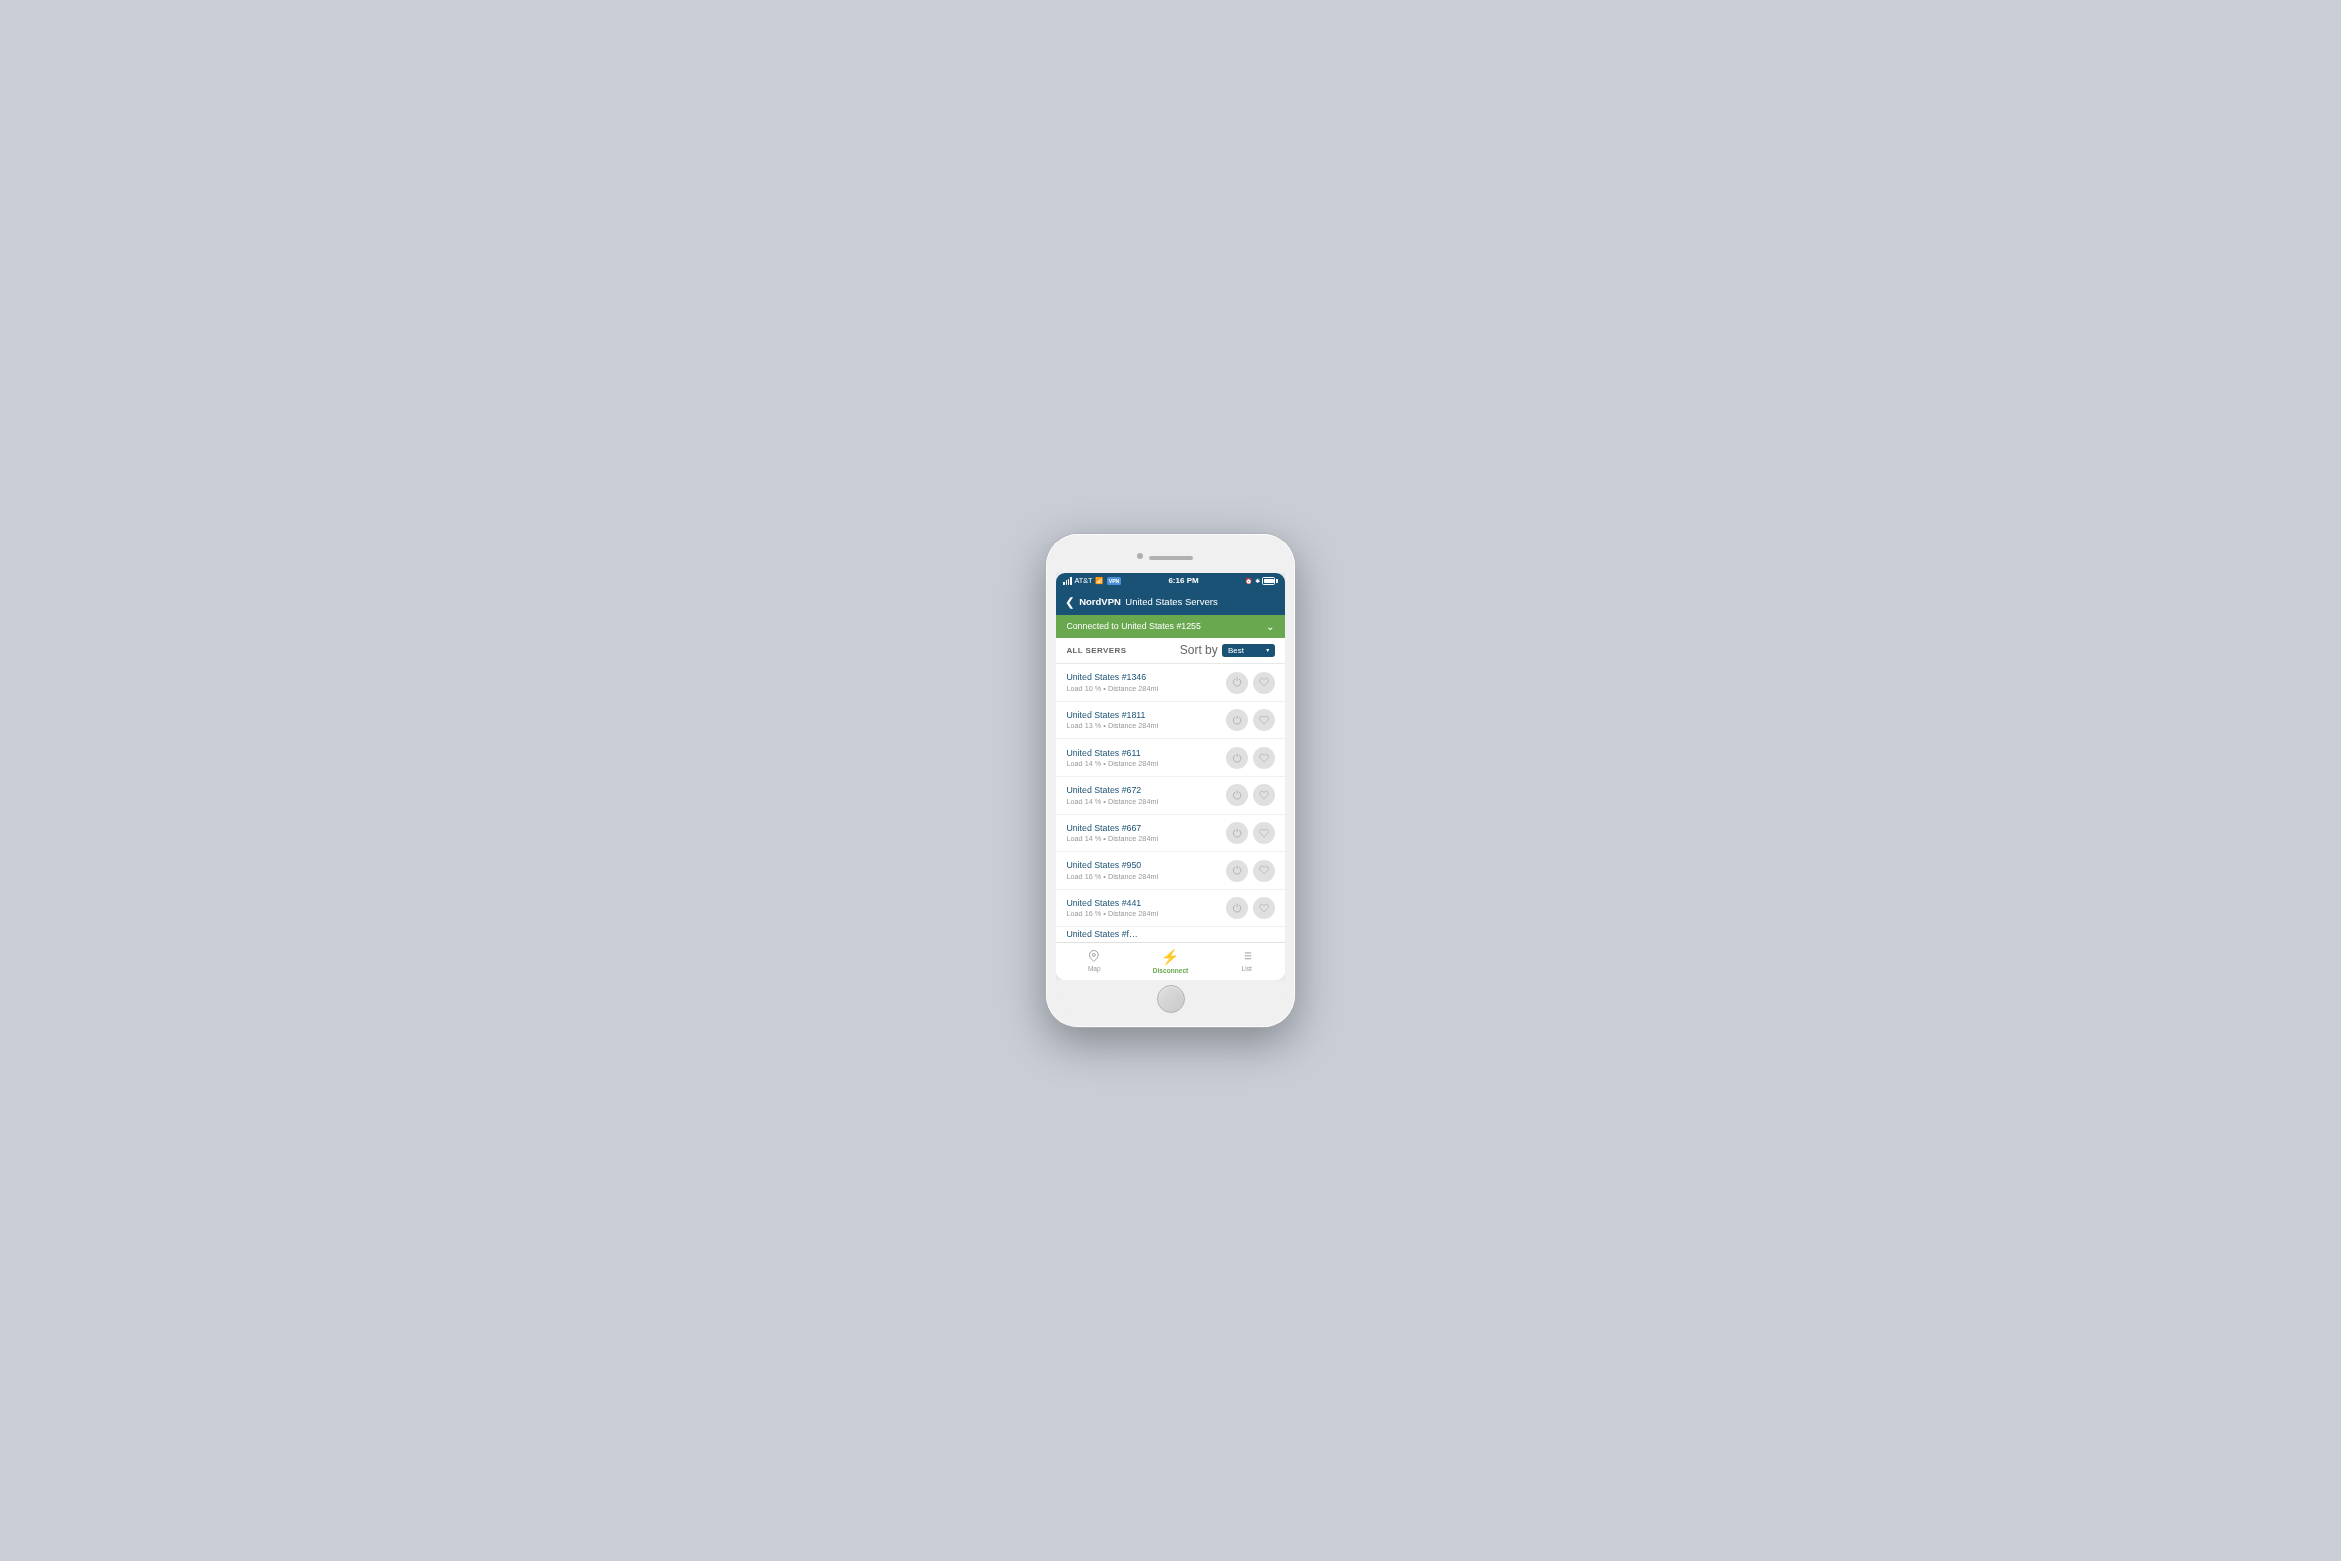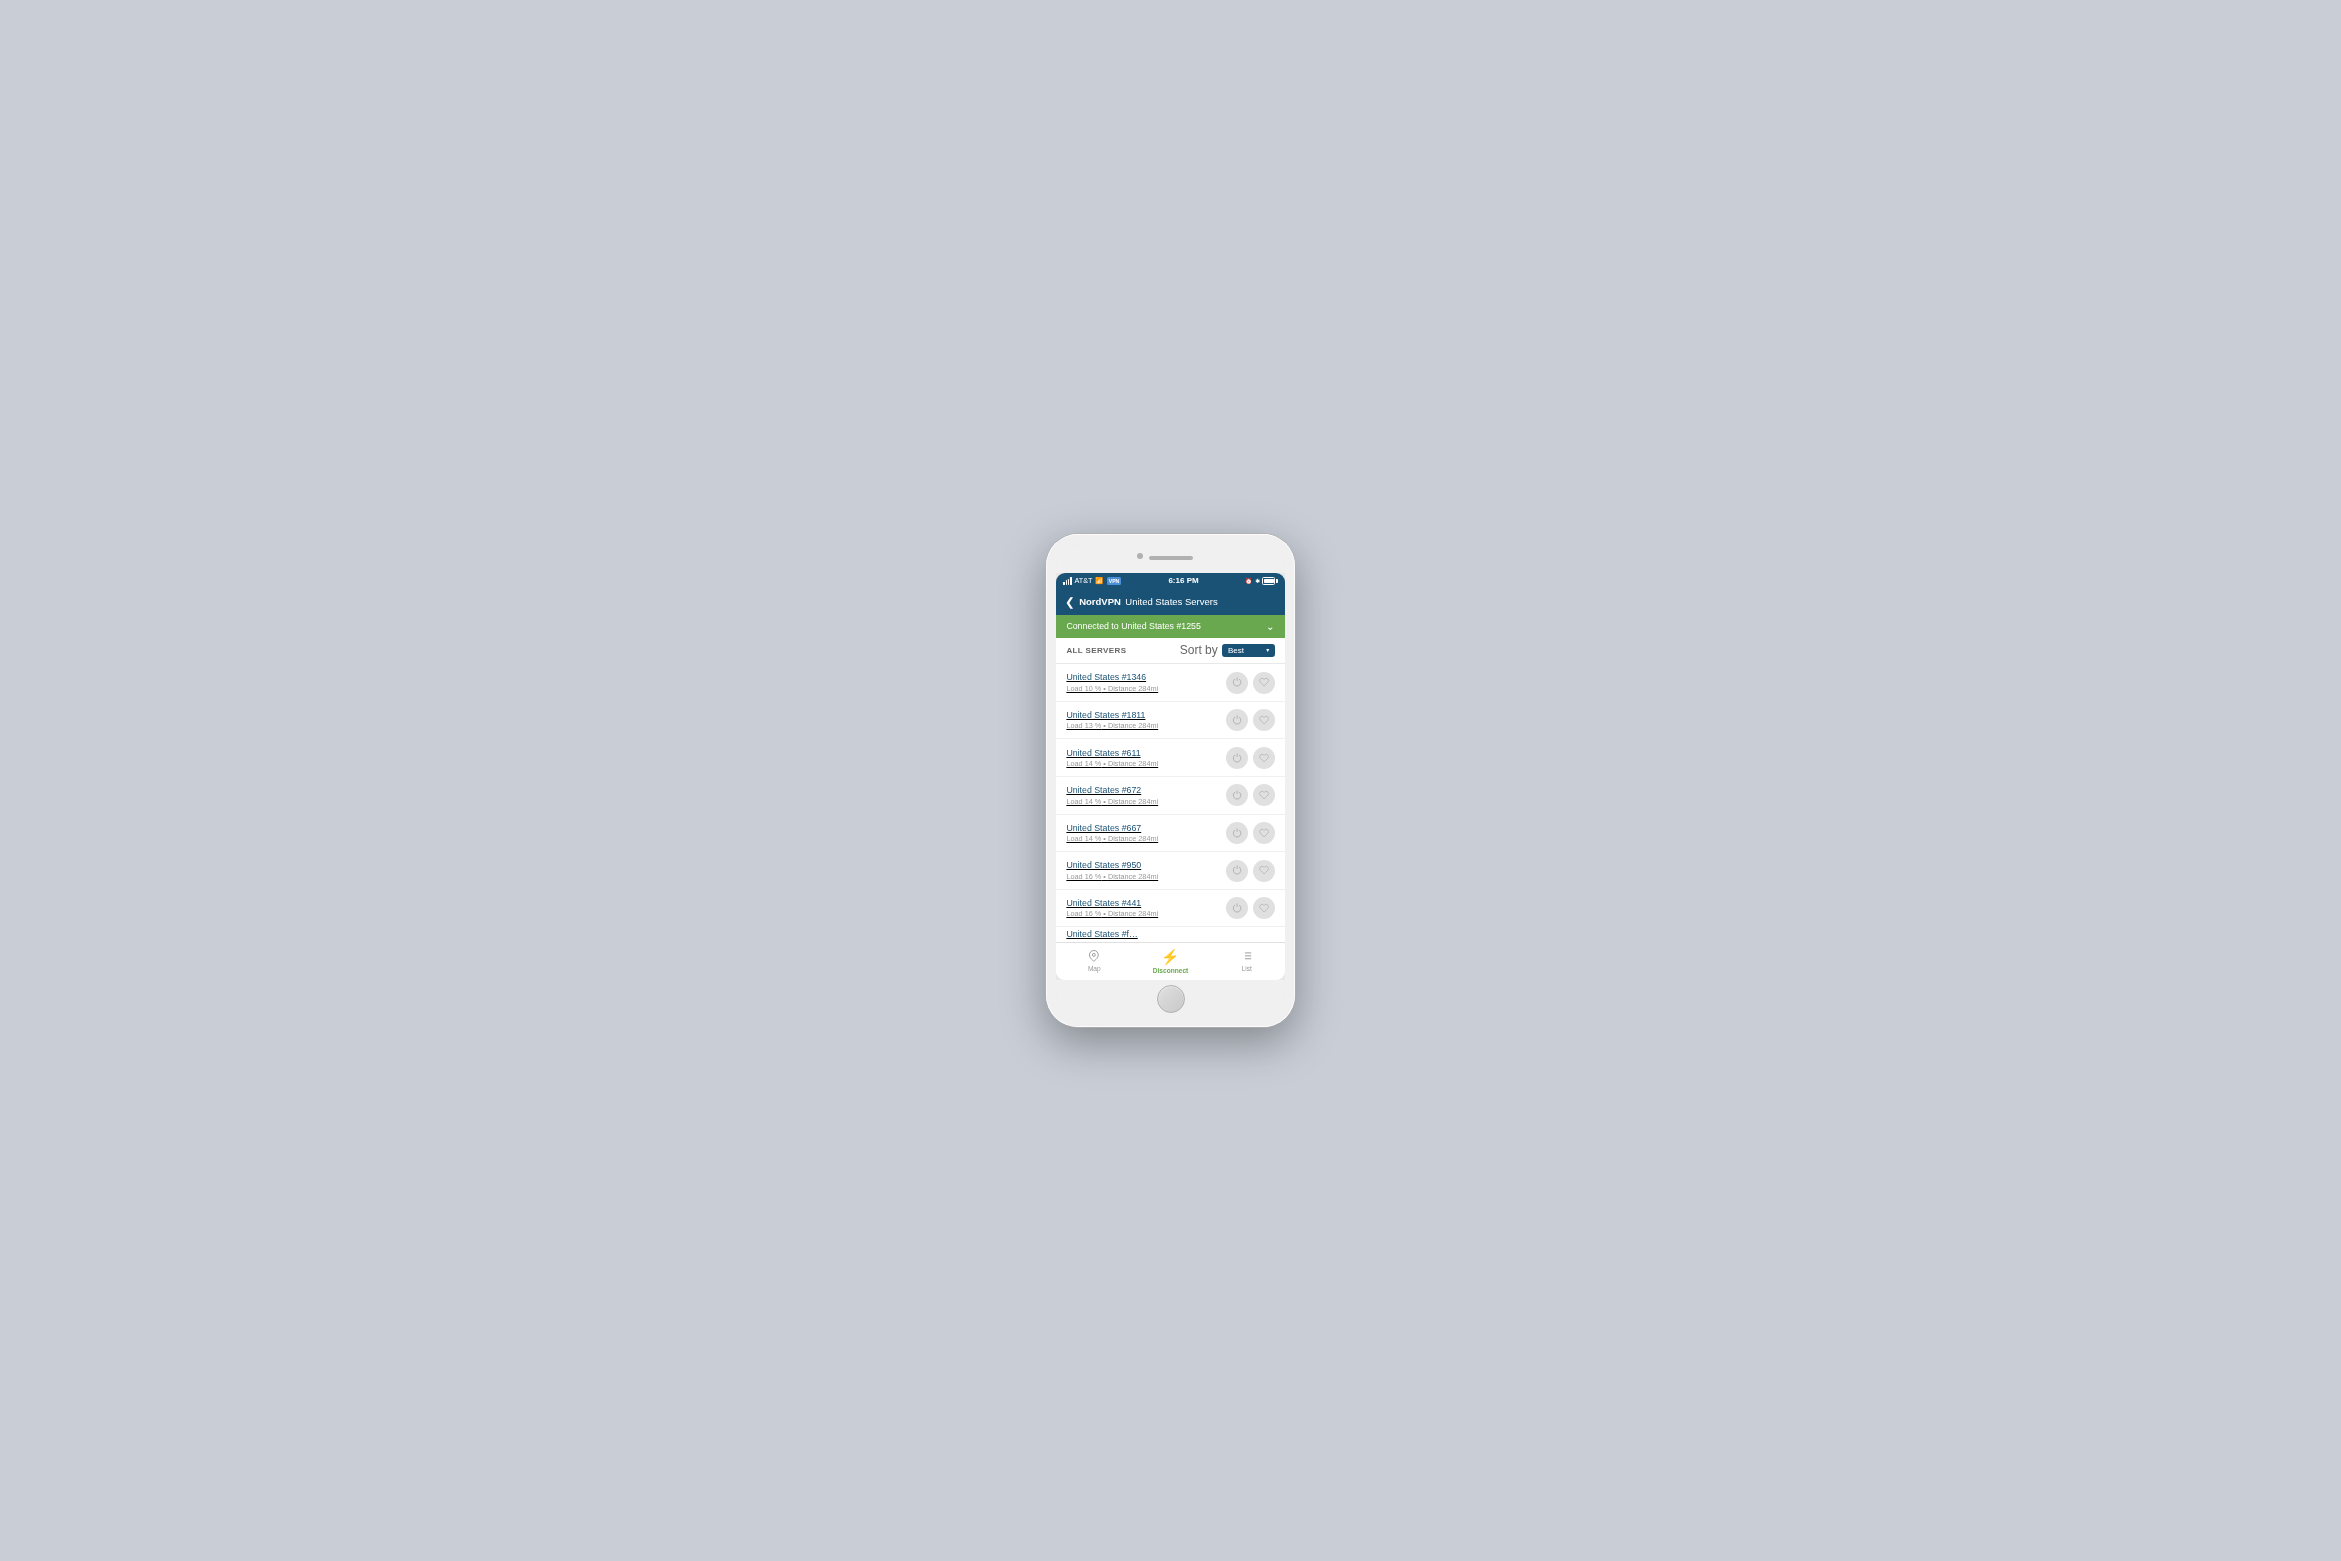--- a/index.html
+++ b/index.html
@@ -203,21 +203,20 @@
       font-size: 8px;
       appearance: none;
       -webkit-appearance: none;
       cursor: pointer;
     }
 
     
     .server-list {
       overflow-y: auto;
       max-height: 278px;
-      text-decoration: underline;
     }
     .server-item {
       display: flex;
       justify-content: space-between;
       align-items: center;
       padding: 7.3px 10.2px;
       border-bottom: 0.7px solid #f0f0f0;
     }
     .server-info { flex: 1; }
     .server-name {

